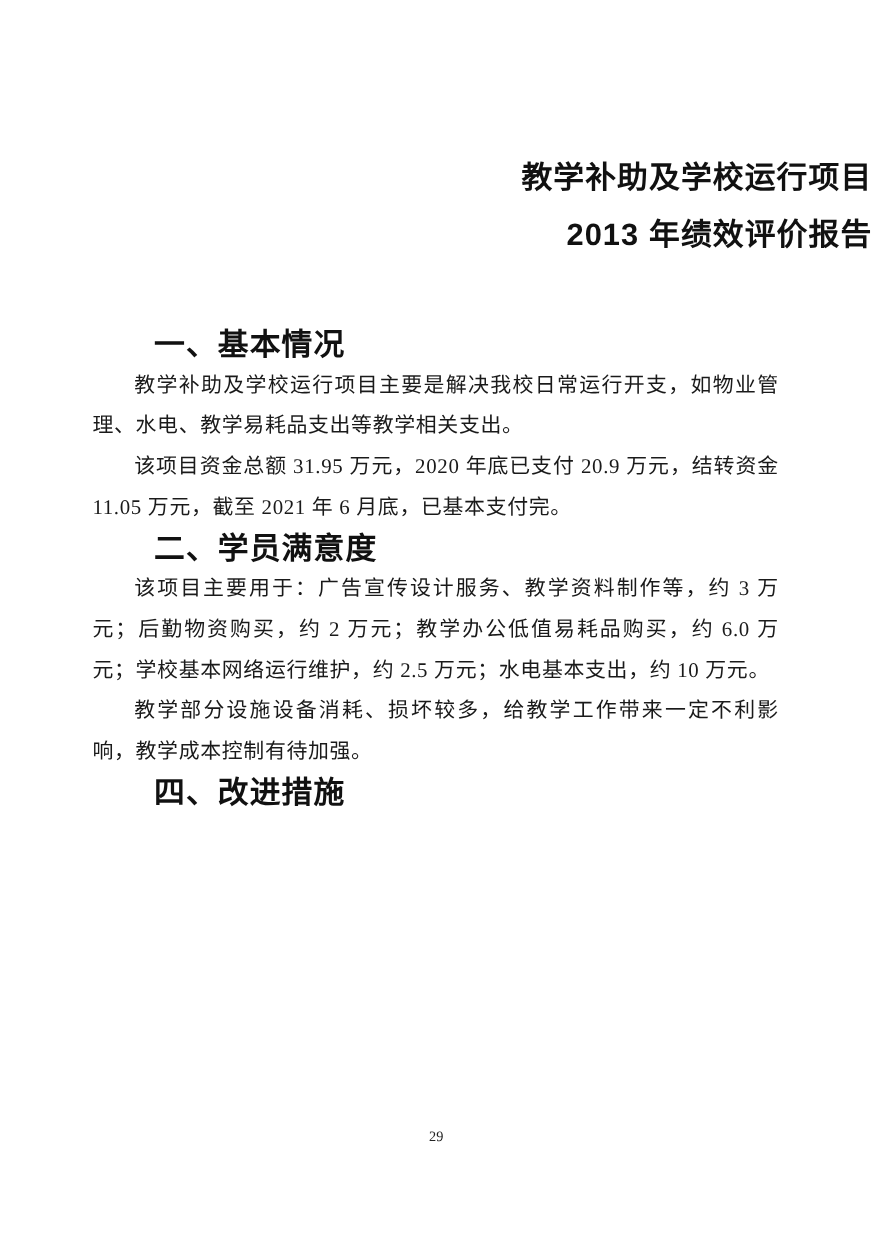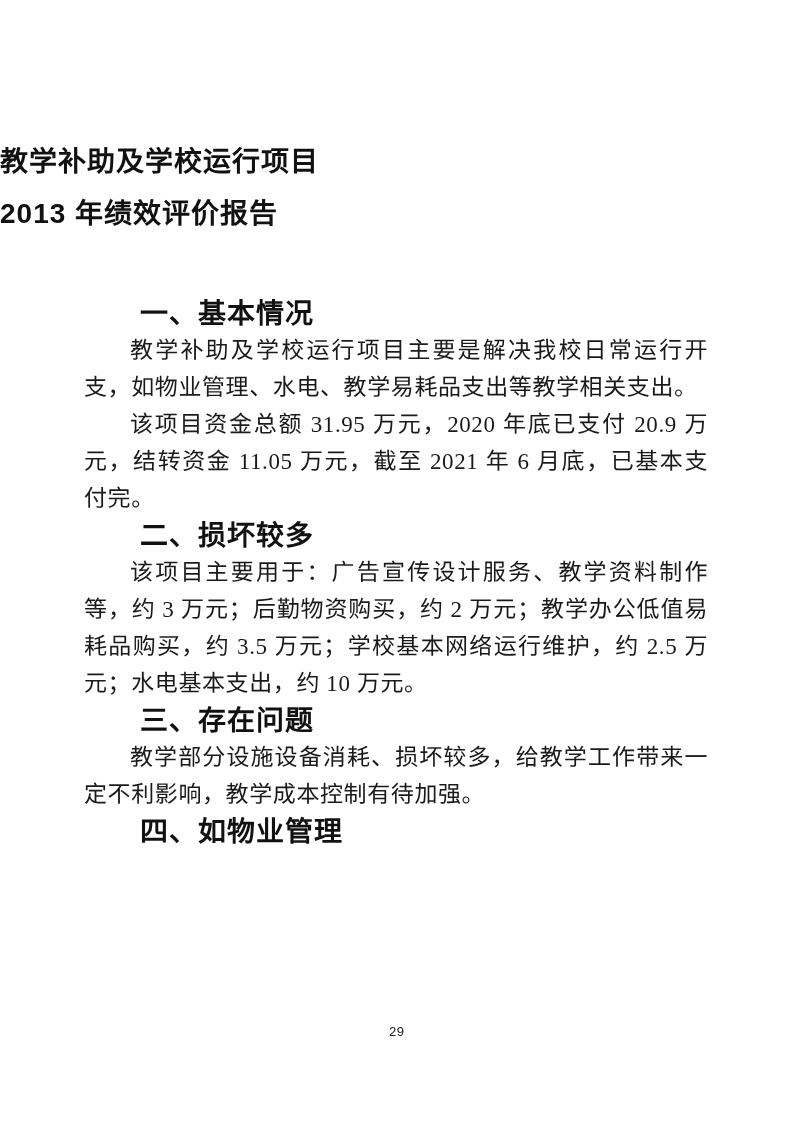--- a/index.html
+++ b/index.html
@@ -16,21 +16,21 @@
     background: #ffffff;
     overflow: hidden;
     font-family: "Liberation Serif", "DejaVu Serif", serif;
     color: #1a1a1a;
   }
   .title-block {
     position: absolute;
     top: 136px;
     left: 0;
     right: 0;
-    text-align: left;
+    text-align: right;
   }
   .title-line {
     font-family: "Liberation Sans", "DejaVu Sans", sans-serif;
     font-weight: bold;
     font-size: 28px;
     line-height: 52px;
     letter-spacing: 1px;
     color: #111111;
     white-space: nowrap;
   }
@@ -45,55 +45,54 @@
     font-family: "Liberation Sans", "DejaVu Sans", sans-serif;
     font-weight: bold;
     font-size: 28px;
     line-height: 37px;
     text-indent: 2em;
     letter-spacing: 1px;
     color: #111111;
   }
   .content .paragraph {
     margin: 0;
-    font-size: 23px;
+    font-size: 19px;
     line-height: 37px;
     text-indent: 2em;
     text-align: justify;
     text-justify: inter-ideograph;
     letter-spacing: 0.6px;
     color: #1a1a1a;
   }
   .page-number {
     position: absolute;
     top: 1025px;
     left: 0;
     right: 0;
     text-align: center;
     font-size: 13px;
-    font-family: Liberation Mono, monospace;
+    font-family: Liberation Serif, serif;
     color: #222222;
   }
 </style>
 </head>
 <body>
 
 <div class="page">
 
   <div class="title-block">
     <div class="title-line">教学补助及学校运行项目</div>
     <div class="title-line">2013 年绩效评价报告</div>
   </div>
 
   <div class="content" id="blocks">
       <h2 class="heading">一、基本情况</h2>
       <p class="paragraph">教学补助及学校运行项目主要是解决我校日常运行开支，如物业管理、水电、教学易耗品支出等教学相关支出。</p>
       <p class="paragraph">该项目资金总额 31.95 万元，2020 年底已支付 20.9 万元，结转资金 11.05 万元，截至 2021 年 6 月底，已基本支付完。</p>
-      <h2 class="heading">二、损坏较多</h2>
-      <p class="paragraph">该项目主要用于：广告宣传设计服务、教学资料制作等，约 3 万元；后勤物资购买，约 2 万元；教学办公低值易耗品购买，约 3.5 万元；学校基本网络运行维护，约 2.5 万元；水电基本支出，约 10 万元。</p>
-      <h2 class="heading">三、存在问题</h2>
+      <h2 class="heading">二、学员满意度</h2>
+      <p class="paragraph">该项目主要用于：广告宣传设计服务、教学资料制作等，约 3 万元；后勤物资购买，约 2 万元；教学办公低值易耗品购买，约 6.0 万元；学校基本网络运行维护，约 2.5 万元；水电基本支出，约 10 万元。</p>
       <p class="paragraph">教学部分设施设备消耗、损坏较多，给教学工作带来一定不利影响，教学成本控制有待加强。</p>
-      <h2 class="heading">四、如物业管理</h2>
+      <h2 class="heading">四、改进措施</h2>
     </div>
 
   <div class="page-number">29</div>
 
 </div>
 
 </body></html>

